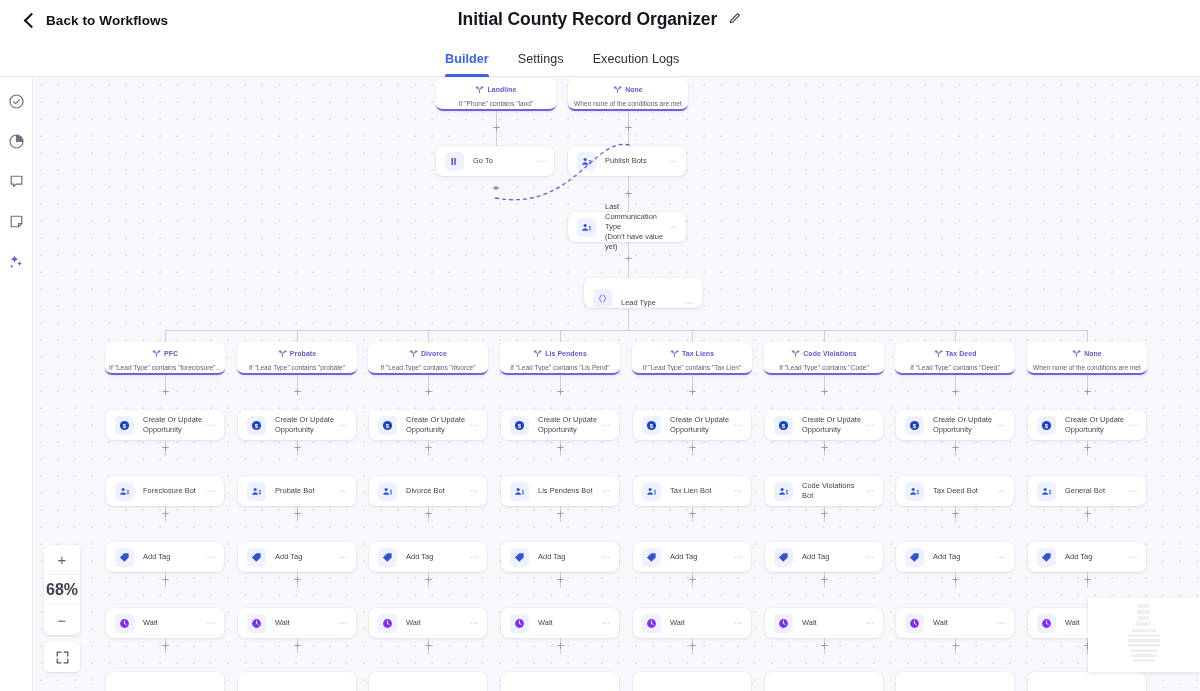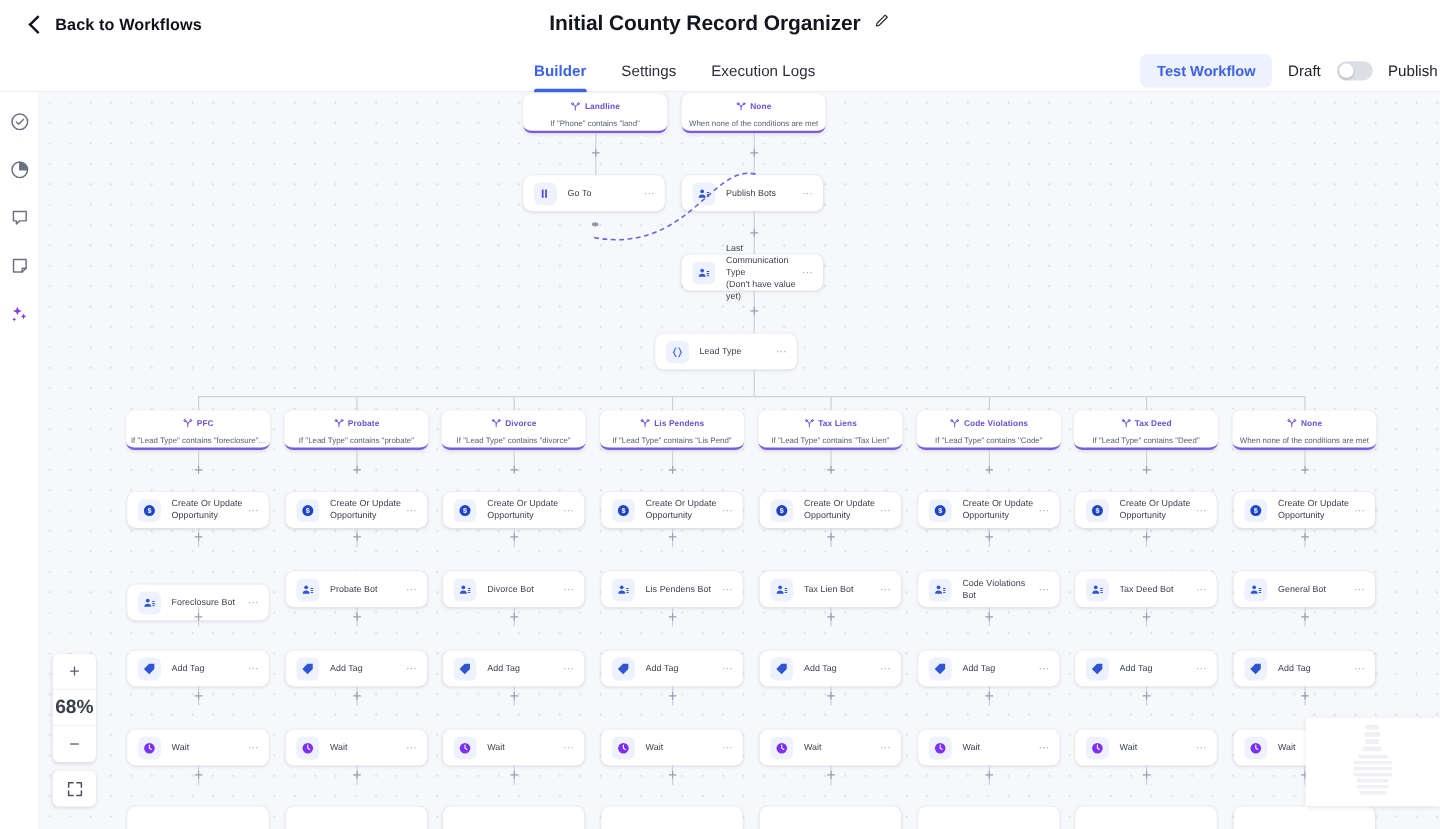--- a/index.html
+++ b/index.html
@@ -187,28 +187,20 @@
     </div>
 
   </div>
 
   <div class="tabbar">
     <div class="tabs">
       <div class="tab active">Builder</div>
       <div class="tab">Settings</div>
       <div class="tab">Execution Logs</div>
     </div>
-    <div class="tab-right">
-      <div class="test-btn">Test Workflow</div>
-      <span class="draft-label">Draft</span>
-      <div class="toggle">
-        <span class="knob"></span>
-      </div>
-      <span class="publish-label">Publish</span>
-    </div>
   </div>
 
   <div class="rail">
     <div class="rail-icon">
       <svg width="17" height="17" viewBox="0 0 24 24" fill="none" stroke="#6a707e" stroke-width="1.7" stroke-linecap="round" stroke-linejoin="round">
         <circle cx="12" cy="12" r="9.2"></circle>
           <path d="M8 12.3l2.7 2.7L16.2 9.4"></path>
       </svg>
     </div>
     <div class="rail-icon">
@@ -300,21 +292,21 @@
               <rect x="17" y="8.5" width="5" height="1.9" rx=".9"></rect>
               <rect x="17" y="12.2" width="5" height="1.9" rx=".9"></rect>
               <rect x="17" y="15.9" width="5" height="1.9" rx=".9"></rect>
             </svg>
           </div>
           <div class="card-label">Last Communication Type<div>(Don't have value yet)</div></div>
           <div class="card-dots">⋯</div>
         </div>
         <div class="vline" style="left: 595px; top: 165px; height: 36px;"></div>
         <div class="plus-node" style="left: 590px; top: 176px;"></div>
-        <div class="card" style="left: 513px; top: 201px; width: 118px; height: 30px;">
+        <div class="card" style="left: 551px; top: 201px; width: 118px; height: 30px; align-items: flex-end;">
           <div class="card-ico" style="background: rgb(238, 241, 254);">
             <svg width="11" height="11" viewBox="0 0 24 24" fill="none" stroke="#3b62e8" stroke-width="2" stroke-linecap="round">
               <path d="M9.4 4.4C6.8 4.4 7.6 10.4 5 12c2.6 1.6 1.8 7.6 4.4 7.6"></path>
               <path d="M14.6 4.4c2.6 0 1.8 6 4.4 7.6-2.6 1.6-1.8 7.6-4.4 7.6"></path>
             </svg>
           </div>
           <div class="card-label">Lead Type</div>
           <div class="card-dots">⋯</div>
         </div>
         <svg width="1167" height="614" style="position: absolute; left: 0px; top: 0px; pointer-events: none;">
@@ -436,21 +428,21 @@
             <svg width="11" height="11" viewBox="0 0 24 24">
               <circle cx="12" cy="12" r="10" fill="#1e44c4"></circle>
               <text x="12" y="16.5" text-anchor="middle" font-size="13" font-weight="bold" fill="#fff" font-family="&quot;Liberation Sans&quot;, sans-serif">$</text>
             </svg>
           </div>
           <div class="card-label">Create Or Update Opportunity</div>
           <div class="card-dots">⋯</div>
         </div>
         <div class="vline" style="left: 132px; top: 363px; height: 16px;"></div>
         <div class="plus-node" style="left: 127px; top: 365px;"></div>
-        <div class="card" style="left: 73px; top: 410px; width: 118px; height: 30px;">
+        <div class="card" style="left: 73px; top: 399px; width: 118px; height: 30px;">
           <div class="card-ico" style="background: rgb(238, 241, 254);">
             <svg width="11" height="11" viewBox="0 0 24 24" fill="#2f55d4">
               <circle cx="9" cy="7.5" r="3.4"></circle>
               <path d="M2.6 19c0-3.6 2.9-5.6 6.4-5.6s6.4 2 6.4 5.6z"></path>
               <rect x="17" y="8.5" width="5" height="1.9" rx=".9"></rect>
               <rect x="17" y="12.2" width="5" height="1.9" rx=".9"></rect>
               <rect x="17" y="15.9" width="5" height="1.9" rx=".9"></rect>
             </svg>
           </div>
           <div class="card-label">Foreclosure Bot</div>

